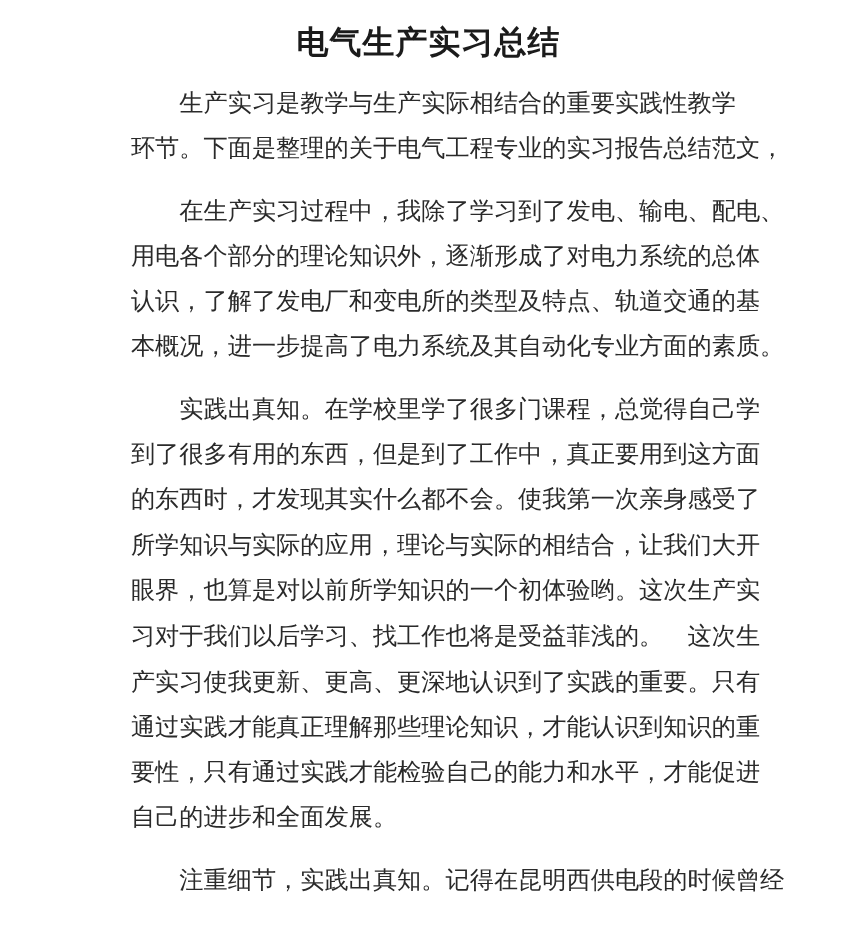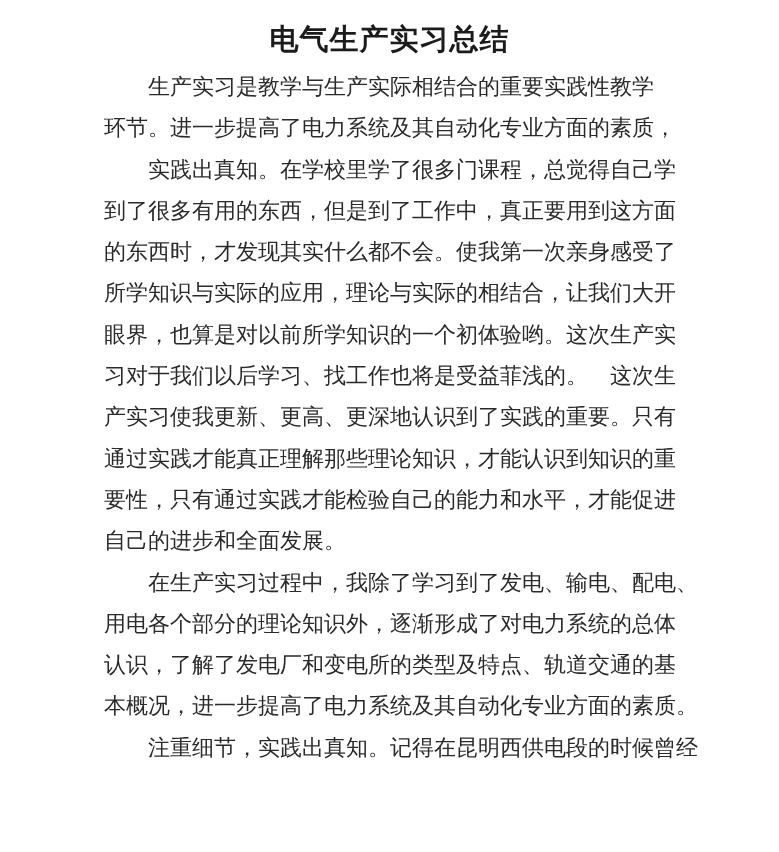--- a/index.html
+++ b/index.html
@@ -25,55 +25,55 @@
     color: #1b1b1b;
     letter-spacing: 1px;
   }
   .doc-body {
     margin: 8px 0 0 104px;
     width: 640px;
     font-size: 22px;
     line-height: 41.3px;
   }
   .paragraph {
-    margin: 0;
+    margin: 15px;
   }
   .line {
     white-space: nowrap;
     letter-spacing: 0px;
   }
   .line.indent {
     text-indent: 44px;
   }
 </style>
 </head>
 <body>
 
 <div class="page">
   <h1 class="doc-title">电气生产实习总结</h1>
   <div class="doc-body">
       <div class="paragraph">
         <div class="line indent">生产实习是教学与生产实际相结合的重要实践性教学</div>
-        <div class="line">环节。进一步提高了电力系统及其自动化专业方面的素质，</div>
+        <div class="line">环节。下面是整理的关于电气工程专业的实习报告总结范文，</div>
+      </div>
+      <div class="paragraph">
+        <div class="line indent">在生产实习过程中，我除了学习到了发电、输电、配电、</div>
+        <div class="line">用电各个部分的理论知识外，逐渐形成了对电力系统的总体</div>
+        <div class="line">认识，了解了发电厂和变电所的类型及特点、轨道交通的基</div>
+        <div class="line">本概况，进一步提高了电力系统及其自动化专业方面的素质。</div>
       </div>
       <div class="paragraph">
         <div class="line indent">实践出真知。在学校里学了很多门课程，总觉得自己学</div>
         <div class="line">到了很多有用的东西，但是到了工作中，真正要用到这方面</div>
         <div class="line">的东西时，才发现其实什么都不会。使我第一次亲身感受了</div>
         <div class="line">所学知识与实际的应用，理论与实际的相结合，让我们大开</div>
         <div class="line">眼界，也算是对以前所学知识的一个初体验哟。这次生产实</div>
         <div class="line">习对于我们以后学习、找工作也将是受益菲浅的。　这次生</div>
         <div class="line">产实习使我更新、更高、更深地认识到了实践的重要。只有</div>
         <div class="line">通过实践才能真正理解那些理论知识，才能认识到知识的重</div>
         <div class="line">要性，只有通过实践才能检验自己的能力和水平，才能促进</div>
         <div class="line">自己的进步和全面发展。</div>
       </div>
       <div class="paragraph">
-        <div class="line indent">在生产实习过程中，我除了学习到了发电、输电、配电、</div>
-        <div class="line">用电各个部分的理论知识外，逐渐形成了对电力系统的总体</div>
-        <div class="line">认识，了解了发电厂和变电所的类型及特点、轨道交通的基</div>
-        <div class="line">本概况，进一步提高了电力系统及其自动化专业方面的素质。</div>
-      </div>
-      <div class="paragraph">
         <div class="line indent">注重细节，实践出真知。记得在昆明西供电段的时候曾经</div>
       </div>
     </div>
 </div>
 
 </body></html>

